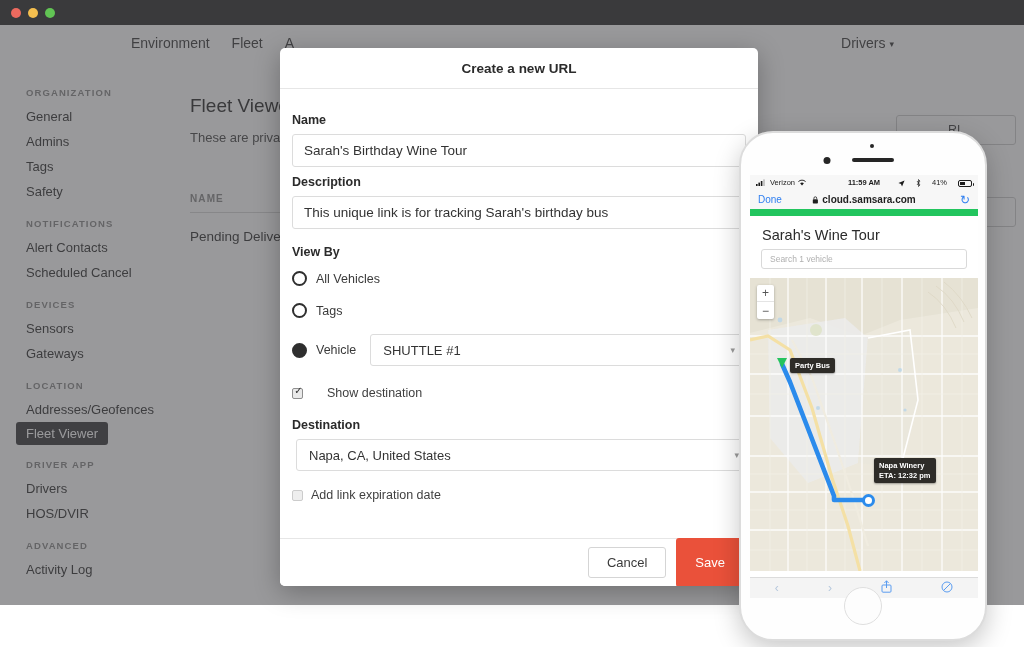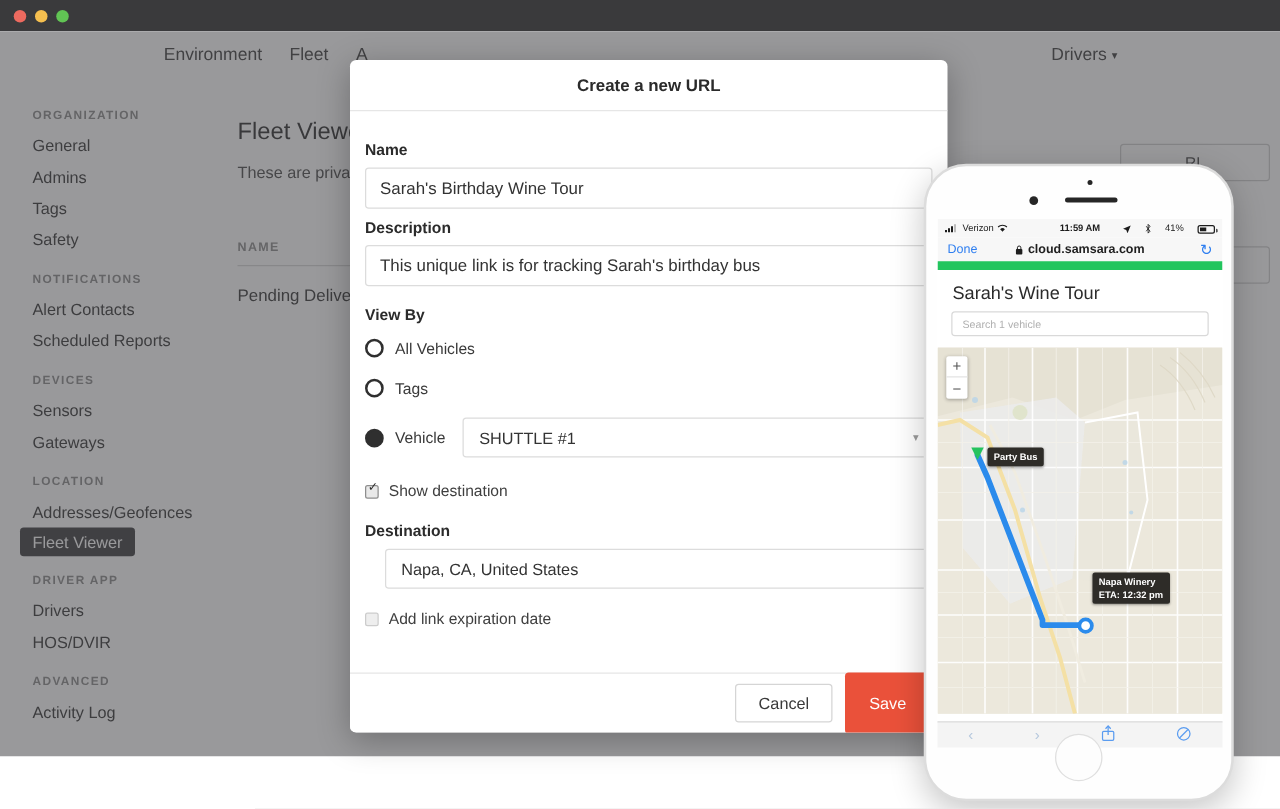--- a/index.html
+++ b/index.html
@@ -99,21 +99,21 @@
     border:2px solid #2f2f2f; background:#fff; flex:none;
   }
   .radio.checked { background:#2f2f2f; border-color:#2f2f2f; }
   .radio-label { font-size:12.5px; color:#3a3a3a; margin-left:9px; white-space:nowrap; }
   .select {
     flex:1; margin-left:14px; height:32px;
     border:1px solid #dcdcdc; border-radius:3px; background:#fff;
     display:flex; align-items:center; justify-content:space-between;
     padding:0 10px 0 12px; font-size:13px; color:#333;
   }
-  .select.full { margin-left:16px; width:100%;gap:12px; }
+  .select.full { margin-left:4px; width:100%;gap:12px; }
   .sel-caret { color:#9b9b9b; font-size:9px; }
   .check-row { display:flex; align-items:center; margin-top:16px; }
   .cbox {
     width:11px; height:11px; border:1px solid #8e8e8e; border-radius:2px;
     background:#fff; flex:none; position:relative;
   }
   .cbox.checked { background:#e9e9e9; }
   .cbox.checked:after {
     content:"✓"; position:absolute; left:0; top:-4px;
     font-size:10px; color:#2c2c2c; line-height:11px; width:11px; text-align:center;
@@ -264,21 +264,21 @@
       <div class="sidebar">
         
         <div class="side-group">ORGANIZATION</div>
         <div class="side-item">General</div>
         <div class="side-item">Admins</div>
         <div class="side-item">Tags</div>
         <div class="side-item">Safety</div>
         
         <div class="side-group">NOTIFICATIONS</div>
         <div class="side-item">Alert Contacts</div>
-        <div class="side-item">Scheduled Reports</div>
+        <div class="side-item">Scheduled Cancel</div>
         
         <div class="side-group">DEVICES</div>
         <div class="side-item">Sensors</div>
         <div class="side-item">Gateways</div>
         
         <div class="side-group">LOCATION</div>
         <div class="side-item">Addresses/Geofences</div>
         <div class="side-item active">Fleet Viewer</div>
         
         <div class="side-group">DRIVER APP</div>
@@ -331,21 +331,21 @@
 
       <div class="radio-row" style="margin-top:16px;">
         <span class="radio checked"></span>
         <span class="radio-label">Vehicle</span>
         <span class="select">
           <span>SHUTTLE #1</span>
           <span class="sel-caret">▾</span>
         </span>
       </div>
 
-      <div class="check-row" style="margin-top:20px;">
+      <div class="check-row" style="margin-top:20px;gap:16px;">
         <span class="cbox checked"></span>
         <span class="check-label">Show destination</span>
       </div>
 
       <div class="field-label" style="margin-top:18px;">Destination</div>
       <span class="select full">
         <span>Napa, CA, United States</span>
         <span class="sel-caret">▾</span>
       </span>
 

